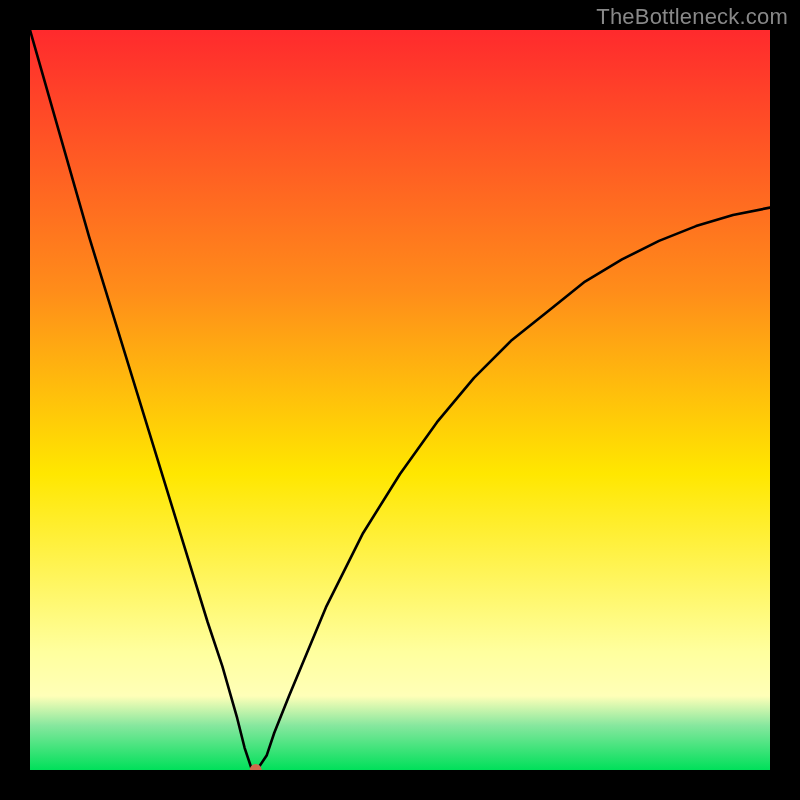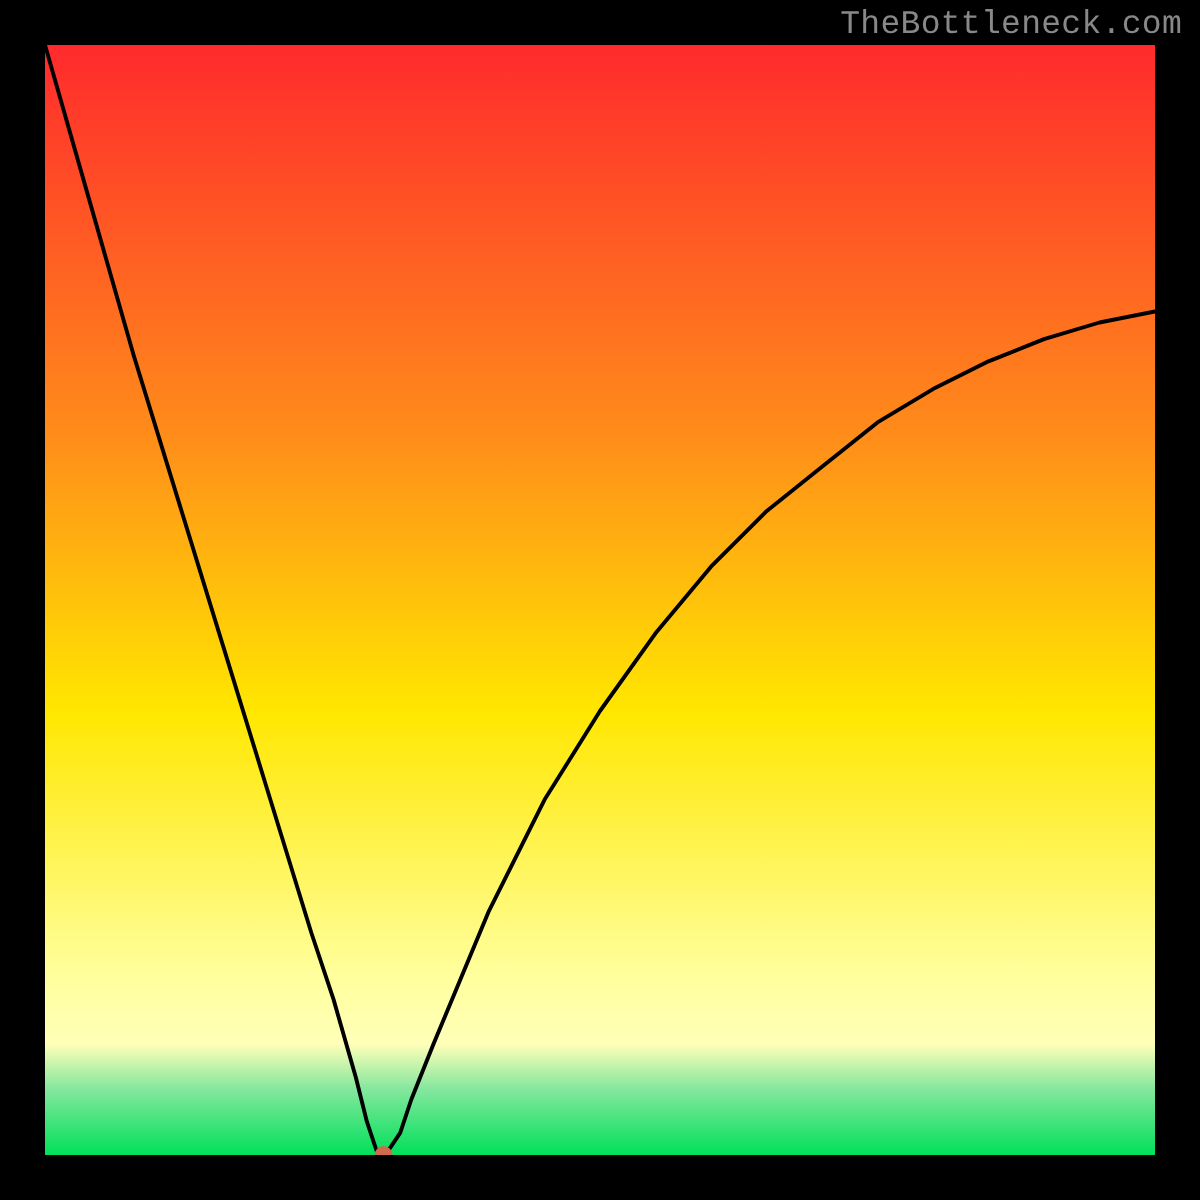--- a/index.html
+++ b/index.html
@@ -39,21 +39,21 @@
   .plot-area svg {
     display: block;
     width: 100%;
     height: 100%;
   }
 </style>
 </head>
 <body>
 
 <div class="frame">
-  <div class="watermark" style="color: rgb(136, 136, 136); font-family: Liberation Mono, monospace;">TheBottleneck.com</div>
+  <div class="watermark" style="color: rgb(136, 136, 136);">TheBottleneck.com</div>
 
   <div class="plot-area">
     <svg viewBox="0 0 740 740" preserveAspectRatio="none">
       <defs>
         <linearGradient id="bggrad" x1="0" y1="0" x2="0" y2="1">
           <stop id="g0" offset="0%" stop-color="#ff2a2d"></stop>
           <stop id="g1" offset="35%" stop-color="#ff8c1a"></stop>
           <stop id="g2" offset="60%" stop-color="#ffe700"></stop>
           <stop id="g3" offset="84%" stop-color="#ffff9e"></stop>
           <stop id="g4" offset="90%" stop-color="#ffffb8"></stop>

